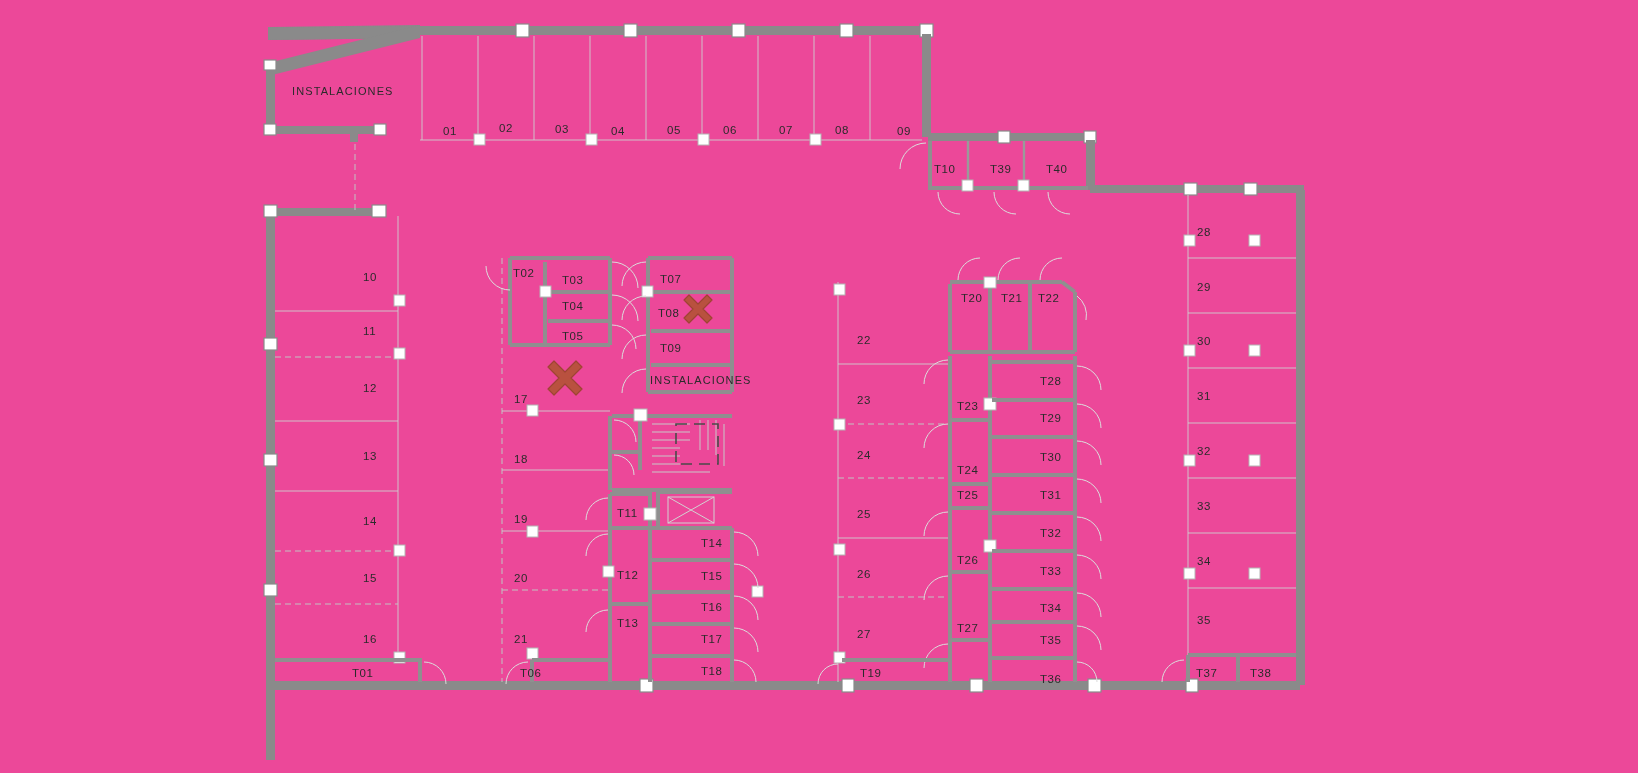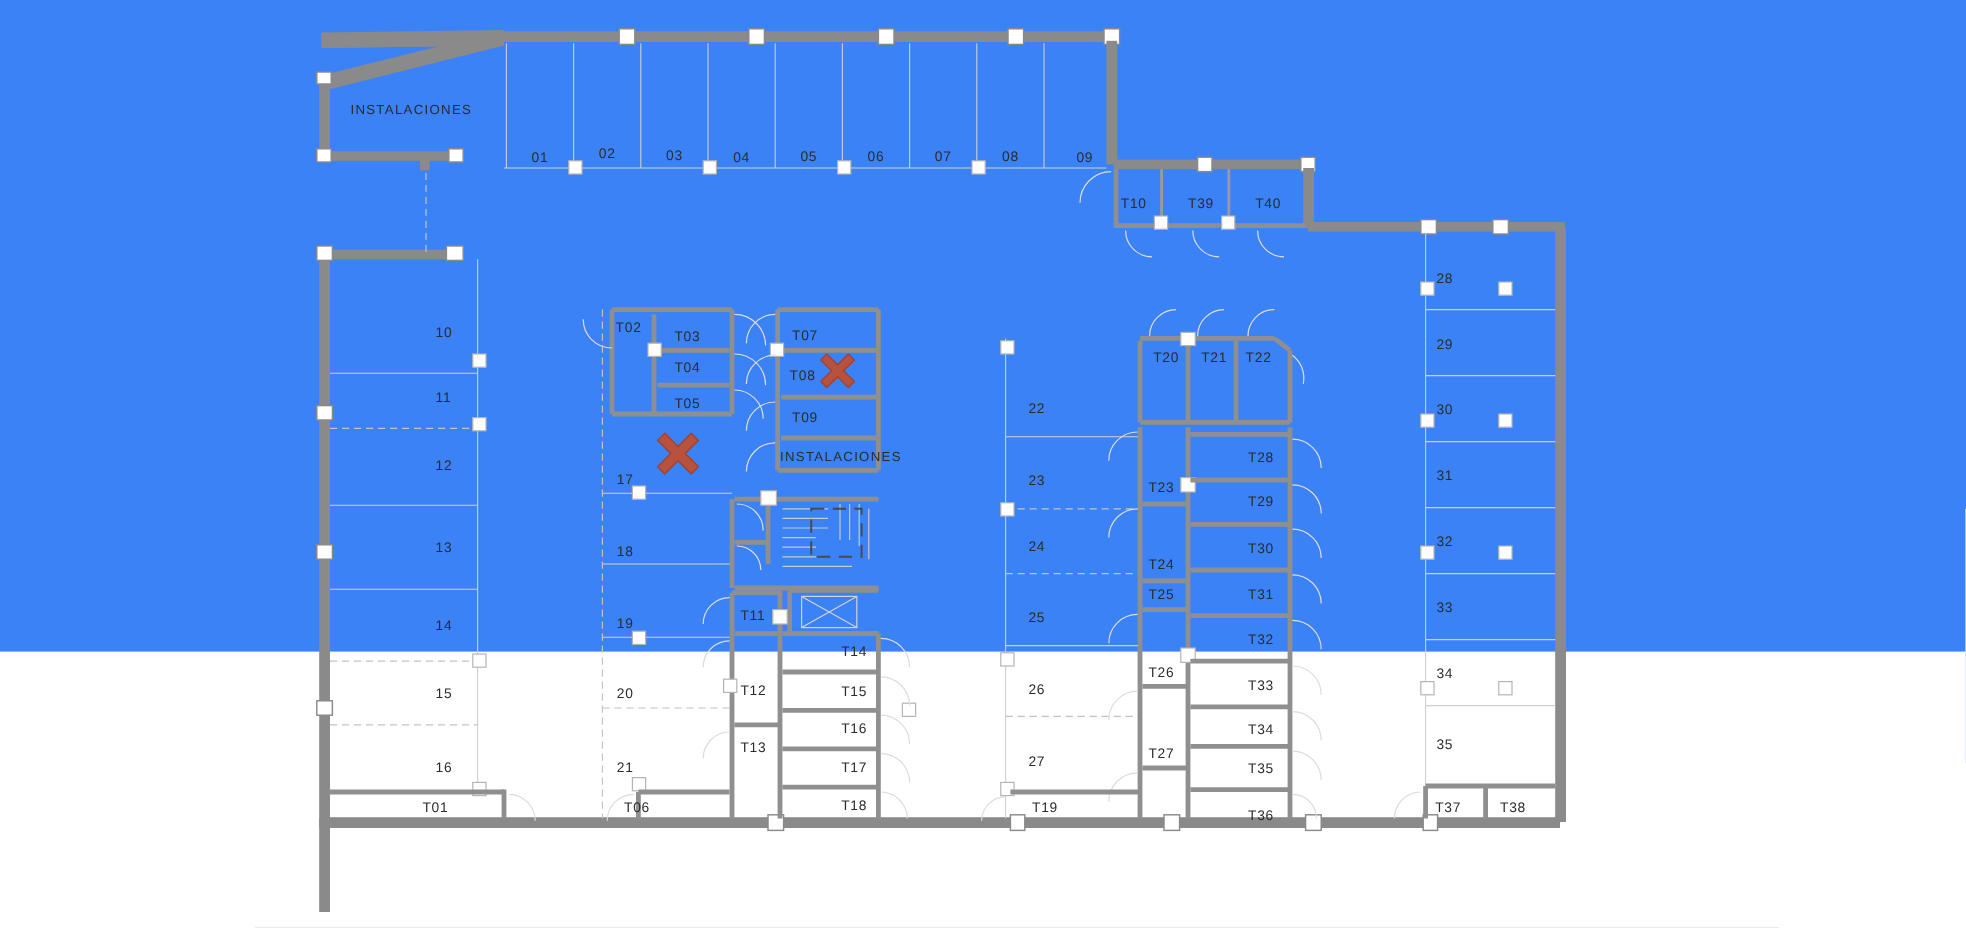--- a/index.html
+++ b/index.html
@@ -1,19 +1,19 @@
 <!DOCTYPE html>
 <html><head>
 <meta charset="utf-8">
 <title>Plano</title>
 <style>
   html,body{margin:0;padding:0;background:#ffffff;}
   body{width:1638px;height:773px;overflow:hidden;
        font-family:"Liberation Sans","DejaVu Sans",sans-serif;}
-  #plan-root{position:relative;width:1638px;height:543px;background:#3b82f6;}
+  #plan-root{position:relative;width:1638px;height:773px;background:#ec4899;}
   svg#floorplan{display:block;width:1638px;height:773px;}
   .rm-label{font-family:"Liberation Sans","DejaVu Sans",sans-serif;
             font-size:11.5px;fill:#2b2b2b;letter-spacing:.6px;}
   .inst-label{font-family:"Liberation Sans","DejaVu Sans",sans-serif;
               font-size:11px;fill:#2b2b2b;letter-spacing:1.1px;}
   .wall-thick{stroke:#8a8a8a;stroke-width:7;stroke-linecap:butt;fill:none;}
   .wall-med{stroke:#8f8f8f;stroke-width:4;stroke-linecap:butt;fill:none;}
   .wall-thin{stroke:#9a9a9a;stroke-width:2.4;stroke-linecap:butt;fill:none;}
   .part-dash{stroke:#c2c2c2;stroke-width:1;fill:none;stroke-dasharray:6 4;}
   .hair{stroke:#cfcfcf;stroke-width:.9;fill:none;}

